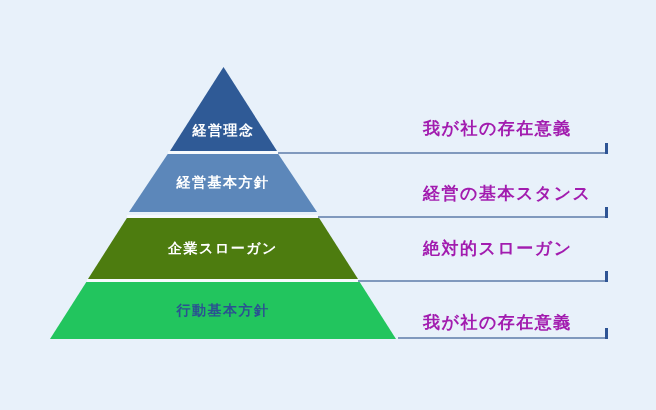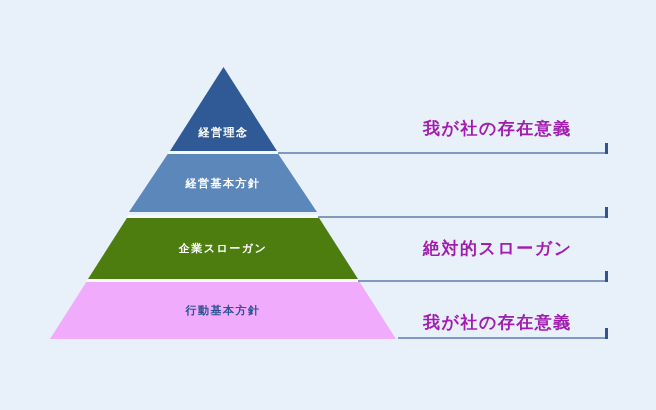--- a/index.html
+++ b/index.html
@@ -2,40 +2,40 @@
 <html><head>
 <meta charset="utf-8">
 <style>
   html,body{margin:0;padding:0;}
   body{font-family:"DejaVu Sans","Liberation Sans",sans-serif;}
   .canvas{
     position:relative;width:656px;height:410px;background:#E8F1FA;overflow:hidden;
   }
   .tier{
     position:absolute;display:flex;justify-content:center;align-items:center;
-    font-weight:bold;font-size:11px;letter-spacing:1.5px;color:#FFFFFF;
+    font-weight:bold;font-size:14px;letter-spacing:1.5px;color:#FFFFFF;
     box-sizing:border-box;white-space:nowrap;
   }
   .tier-1{
     left:170px;top:67px;width:107px;height:84px;background:#2F5A96;
     clip-path:polygon(50% 0,100% 100%,0 100%);
     align-items:flex-end;padding-bottom:11px;
   }
   .tier-2{
     left:129px;top:154px;width:188px;height:58px;background:#5C87BA;
     clip-path:polygon(20.6% 0,79.4% 0,100% 100%,0 100%);
     text-align:right;
   }
   .tier-3{
     left:88px;top:218px;width:270px;height:61px;background:#4d7c0f;
     clip-path:polygon(14.4% 0,85.6% 0,100% 100%,0 100%);
     font-family:Liberation Mono, monospace;
   }
   .tier-4{
-    left:50px;top:282px;width:346px;height:57px;background:#f0abfc;color:#2B5291;
+    left:50px;top:282px;width:346px;height:57px;background:#22c55e;color:#2B5291;
     clip-path:polygon(10.5% 0,89.5% 0,100% 100%,0 100%);
   }
   .sep{position:absolute;height:3px;background:#F6FAFD;}
   .sep-1{left:168px;top:151px;width:110px;}
   .sep-2{left:127px;top:215px;width:191px;}
   .sep-3{left:87px;top:279px;width:272px;}
   .cline{position:absolute;height:2px;background:#8099BD;}
   .cline-1{left:278px;top:152px;width:330px;}
   .cline-2{left:318px;top:216px;width:290px;}
   .cline-3{left:358px;top:280px;width:250px;}
@@ -79,16 +79,17 @@
     <span class="tick"></span>
   </div>
   <div class="cline cline-3">
     <span class="tick"></span>
   </div>
   <div class="cline cline-4">
     <span class="tick"></span>
   </div>
 
   <div class="rlabel rlabel-1">我が社の存在意義</div>
+  <div class="rlabel rlabel-2">経営の基本スタンス</div>
   <div class="rlabel rlabel-3">絶対的スローガン</div>
   <div class="rlabel rlabel-4">我が社の存在意義</div>
 
 </div>
 
 </body></html>

